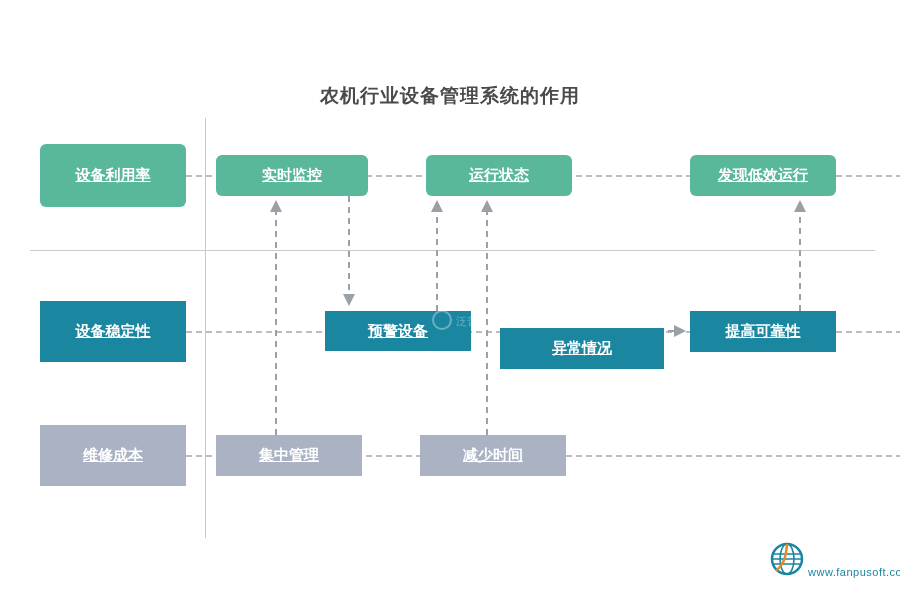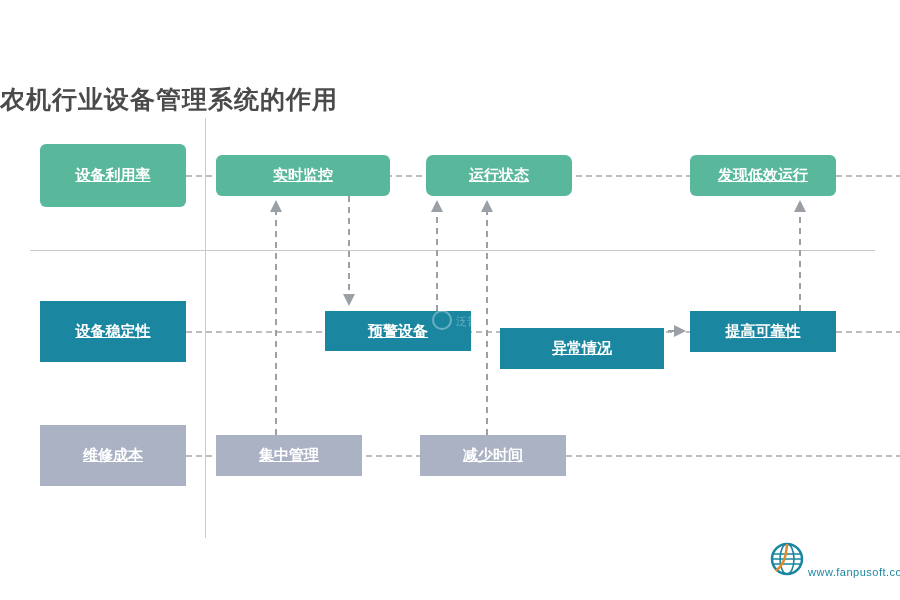--- a/index.html
+++ b/index.html
@@ -16,21 +16,22 @@
   #stage {
     position: relative;
     width: 900px;
     height: 600px;
   }
   #title {
     position: absolute;
     left: 0;
     top: 83px;
     width: 900px;
-    font-size: 25px;
+    text-align: center;
+    font-size: 19px;
     font-weight: bold;
     color: #4a4a4a;
     letter-spacing: 1px;
   }
   .node {
     position: absolute;
     display: flex;
     align-items: center;
     justify-content: center;
     color: #ffffff;
@@ -139,24 +140,24 @@
 
     <path d="M646,331 L684,331" stroke="#9aa0a6" stroke-width="2" stroke-dasharray="6,5" fill="none" marker-end="url(#ah)"></path>
 
     <path d="M800,311 L800,202" stroke="#9aa0a6" stroke-width="2" stroke-dasharray="6,5" fill="none" marker-end="url(#ah)"></path>
   </svg>
 
   <div class="row1">
     <div class="node green" style="left:40px; top:144px; width:146px; height:63px;">
       <span>设备利用率</span>
     </div>
-    <div class="node green" style="left:216px; top:155px; width:174px; height:41px;">
+    <div class="node green" style="left:216px; top:155px; width:152px; height:41px;">
       <span>实时监控</span>
     </div>
-    <div class="node green" style="left:426px; top:155px; width:146px; height:41px;border-radius:7px;">
+    <div class="node green" style="left:426px; top:155px; width:146px; height:41px;">
       <span>运行状态</span>
     </div>
     <div class="node green" style="left:690px; top:155px; width:146px; height:41px;">
       <span>发现低效运行</span>
     </div>
   </div>
 
   <div class="row2">
     <div class="node teal" style="left:40px; top:301px; width:146px; height:61px;">
       <span>设备稳定性</span>

